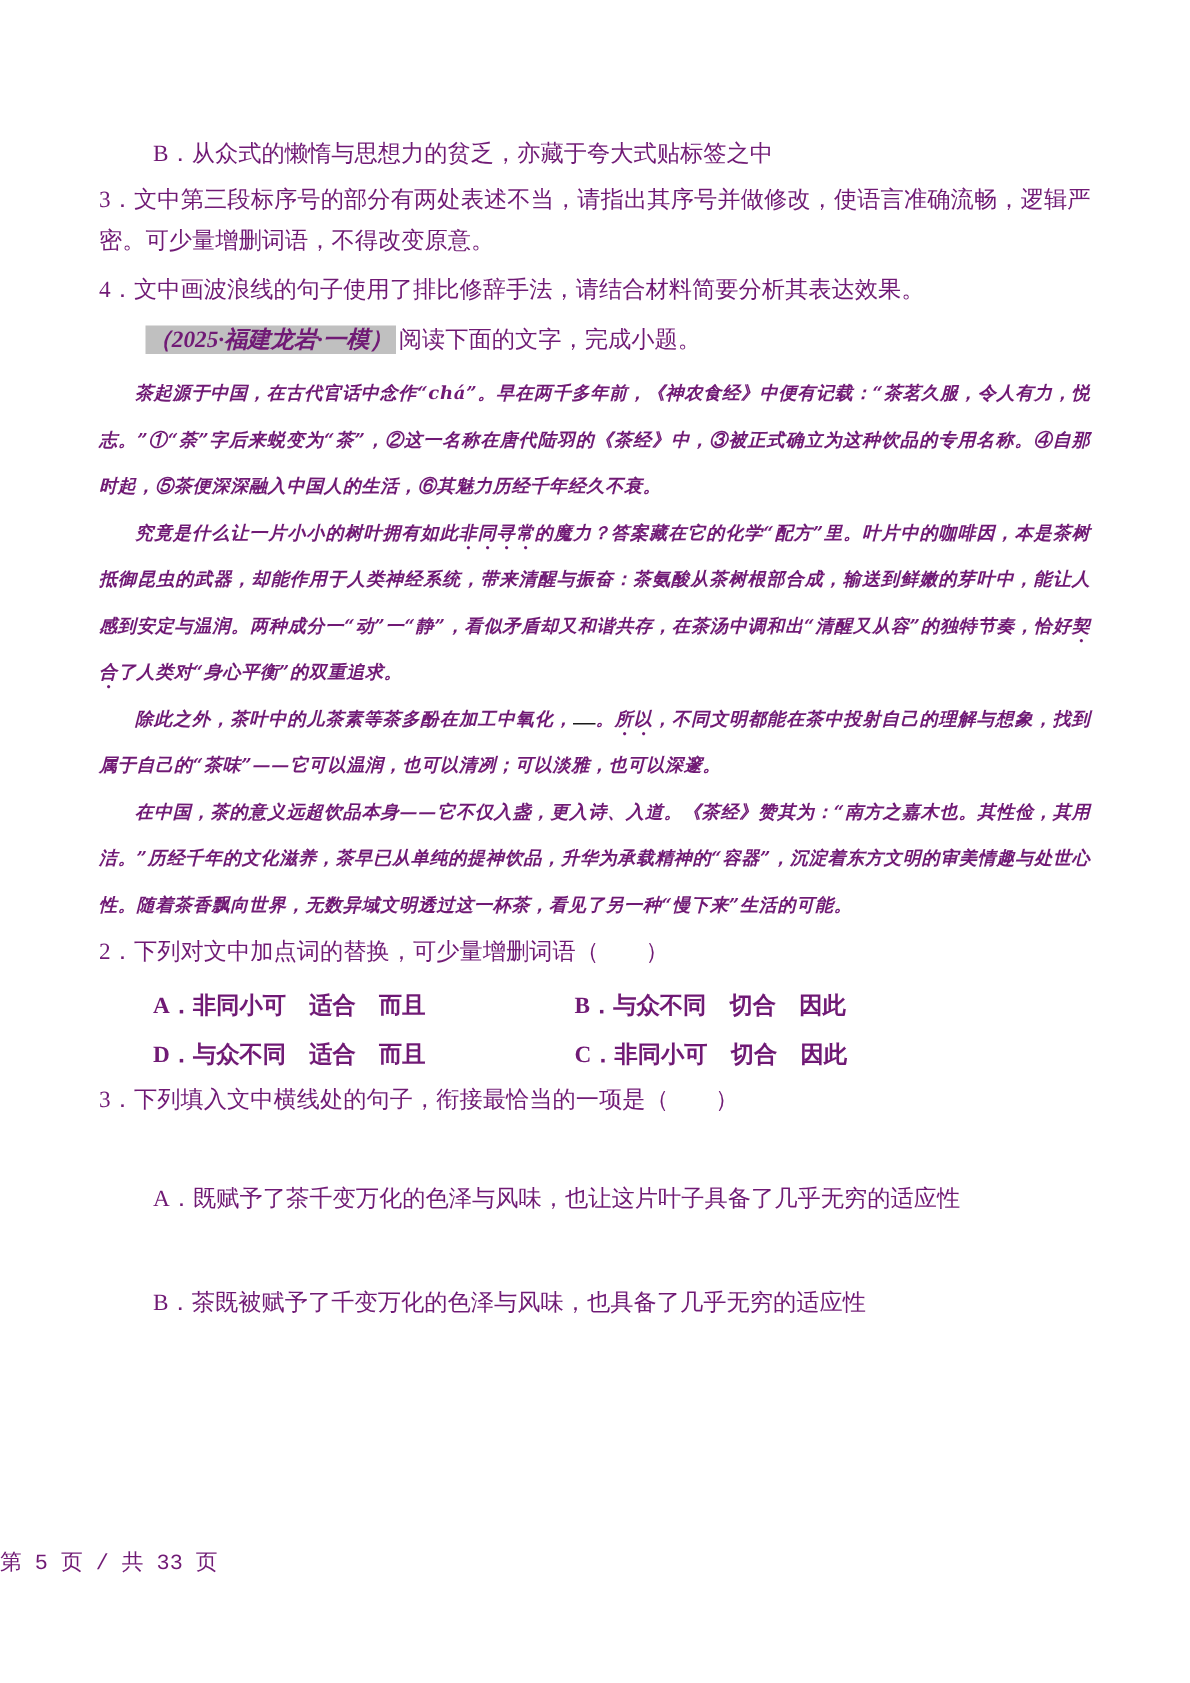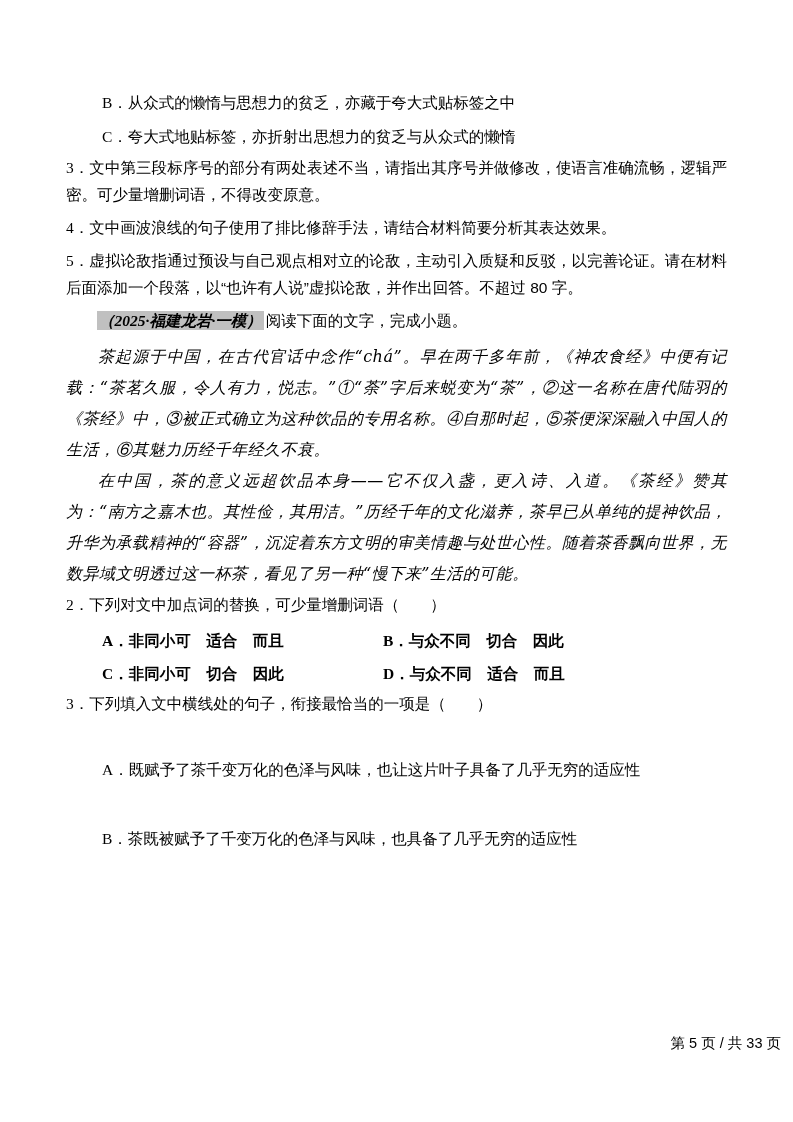--- a/index.html
+++ b/index.html
@@ -3,21 +3,21 @@
 <meta charset="utf-8">
 <style>
   html,body { margin:0; padding:0; background:#ffffff; }
   .page {
     position:relative;
     width:793px; height:1122px;
     background:#ffffff;
     box-sizing:border-box;
     padding:86px 66px 0 66px;
     font-family:"Liberation Sans", sans-serif;
-    color:#000000;
+    color:#701a75;
     font-size:15.5px;
     overflow:hidden;
   }
   
   .prev-options .opt-line { line-height:34px; padding-left:36px; }
   .opt-label { font-family:"Liberation Serif", serif; }
   
   .q-block { line-height:27px; margin-bottom:6px; text-align:justify; }
   .q-num { font-family:"Liberation Serif", serif; }
   
@@ -28,22 +28,23 @@
     font-style:italic; font-weight:bold;
     padding:1px 2px;
   }
   .intro-text { padding-left:2px; }
   
   .passage p.psg {
     margin:0; line-height:31px;
     text-indent:2em; text-align:justify;
     font-family:"DejaVu Serif","Liberation Serif",serif;
     font-style:italic;
-    font-size:16px;
+    font-size:12px;
     letter-spacing:0.5px;
+    font-weight:bold;
   }
   .em-dots {
     -webkit-text-emphasis:filled dot;
     -webkit-text-emphasis-position:under;
     text-emphasis:filled dot;
     text-emphasis-position:under right;
   }
   .blank {
     display:inline-block; width:15px; height:16px;
     border-bottom:1.5px solid #1b1b1b;
@@ -53,55 +54,55 @@
   .questions { margin-top:2px; }
   .opt-grid {
     display:grid; grid-template-columns:281px auto;
     line-height:33px; margin-bottom:0;font-weight:bold;
   }
   .opt-grid .opt-line { padding-left:36px; }
   .opt-list .opt-line { line-height:33px; padding-left:36px;margin-top:36px; }
   
   .page-footer {
     position:absolute; left:0; right:12px; top:1032px;
-    text-align:right; line-height:22px;
+    text-align:left; line-height:22px;
     font-size:14.5px;
-    font-family:Liberation Sans, sans-serif;
+    font-family:Liberation Mono, monospace;
   }
 </style>
 </head>
 <body>
 
 <div class="page">
 
   <section class="prev-options" id="prevOptions">
       <div class="opt-line"><span class="opt-label">B．</span><span>从众式的懒惰与思想力的贫乏，亦藏于夸大式贴标签之中</span></div>
-      <div class="opt-line"><span class="opt-label">C．</span><span>夸大式地贴标签，亦折射出思想力的贫乏与从众式的懒惰</span></div>
     </section>
 
   <section class="prev-questions" id="prevQuestions">
       <div class="q-block"><span class="q-num">3．</span><span>文中第三段标序号的部分有两处表述不当，请指出其序号并做修改，使语言准确流畅，逻辑严密。可少量增删词语，不得改变原意。</span></div>
       <div class="q-block"><span class="q-num">4．</span><span>文中画波浪线的句子使用了排比修辞手法，请结合材料简要分析其表达效果。</span></div>
-      <div class="q-block"><span class="q-num">5．</span><span>虚拟论敌指通过预设与自己观点相对立的论敌，主动引入质疑和反驳，以完善论证。请在材料后面添加一个段落，以“也许有人说”虚拟论敌，并作出回答。不超过 80 字。</span></div>
     </section>
 
   <p class="source-line"><span class="source-tag">（2025·福建龙岩·一模）</span><span class="intro-text">阅读下面的文字，完成小题。</span></p>
 
   <section class="passage" id="passage">
       <p class="psg"><span>茶起源于中国，在古代官话中念作“chá”。早在两千多年前，《神农食经》中便有记载：“茶茗久服，令人有力，悦志。”①“荼”字后来蜕变为“茶”，②这一名称在唐代陆羽的《茶经》中，③被正式确立为这种饮品的专用名称。④自那时起，⑤茶便深深融入中国人的生活，⑥其魅力历经千年经久不衰。</span></p>
+      <p class="psg"><span>究竟是什么让一片小小的树叶拥有如此</span><span class="em-dots">非同寻常</span><span>的魔力？答案藏在它的化学“配方”里。叶片中的咖啡因，本是茶树抵御昆虫的武器，却能作用于人类神经系统，带来清醒与振奋：茶氨酸从茶树根部合成，输送到鲜嫩的芽叶中，能让人感到安定与温润。两种成分一“动”一“静”，看似矛盾却又和谐共存，在茶汤中调和出“清醒又从容”的独特节奏，恰好</span><span class="em-dots">契合</span><span>了人类对“身心平衡”的双重追求。</span></p>
+      <p class="psg"><span>除此之外，茶叶中的儿茶素等茶多酚在加工中氧化，</span><span class="blank"></span><span>。</span><span class="em-dots">所以</span><span>，不同文明都能在茶中投射自己的理解与想象，找到属于自己的“茶味”——它可以温润，也可以清冽；可以淡雅，也可以深邃。</span></p>
       <p class="psg"><span>在中国，茶的意义远超饮品本身——它不仅入盏，更入诗、入道。《茶经》赞其为：“南方之嘉木也。其性俭，其用洁。”历经千年的文化滋养，茶早已从单纯的提神饮品，升华为承载精神的“容器”，沉淀着东方文明的审美情趣与处世心性。随着茶香飘向世界，无数异域文明透过这一杯茶，看见了另一种“慢下来”生活的可能。</span></p>
     </section>
 
   <section class="questions" id="questions">
       <div class="q-block"><span class="q-num">2．</span><span>下列对文中加点词的替换，可少量增删词语（　　）</span></div>
       <div class="opt-grid">
         <div class="opt-line"><span class="opt-label">A．</span><span>非同小可　适合　而且</span></div>
         <div class="opt-line"><span class="opt-label">B．</span><span>与众不同　切合　因此</span></div>
+        <div class="opt-line"><span class="opt-label">D．</span><span>与众不同　适合　而且</span></div>
         <div class="opt-line"><span class="opt-label">C．</span><span>非同小可　切合　因此</span></div>
-        <div class="opt-line"><span class="opt-label">D．</span><span>与众不同　适合　而且</span></div>
       </div>
       <div class="q-block"><span class="q-num">3．</span><span>下列填入文中横线处的句子，衔接最恰当的一项是（　　）</span></div>
       <div class="opt-list">
         <div class="opt-line"><span class="opt-label">A．</span><span>既赋予了茶千变万化的色泽与风味，也让这片叶子具备了几乎无穷的适应性</span></div>
         <div class="opt-line"><span class="opt-label">B．</span><span>茶既被赋予了千变万化的色泽与风味，也具备了几乎无穷的适应性</span></div>
       </div>
     </section>
 
   <footer class="page-footer">
     <span>第 5 页 / 共 33 页</span>

